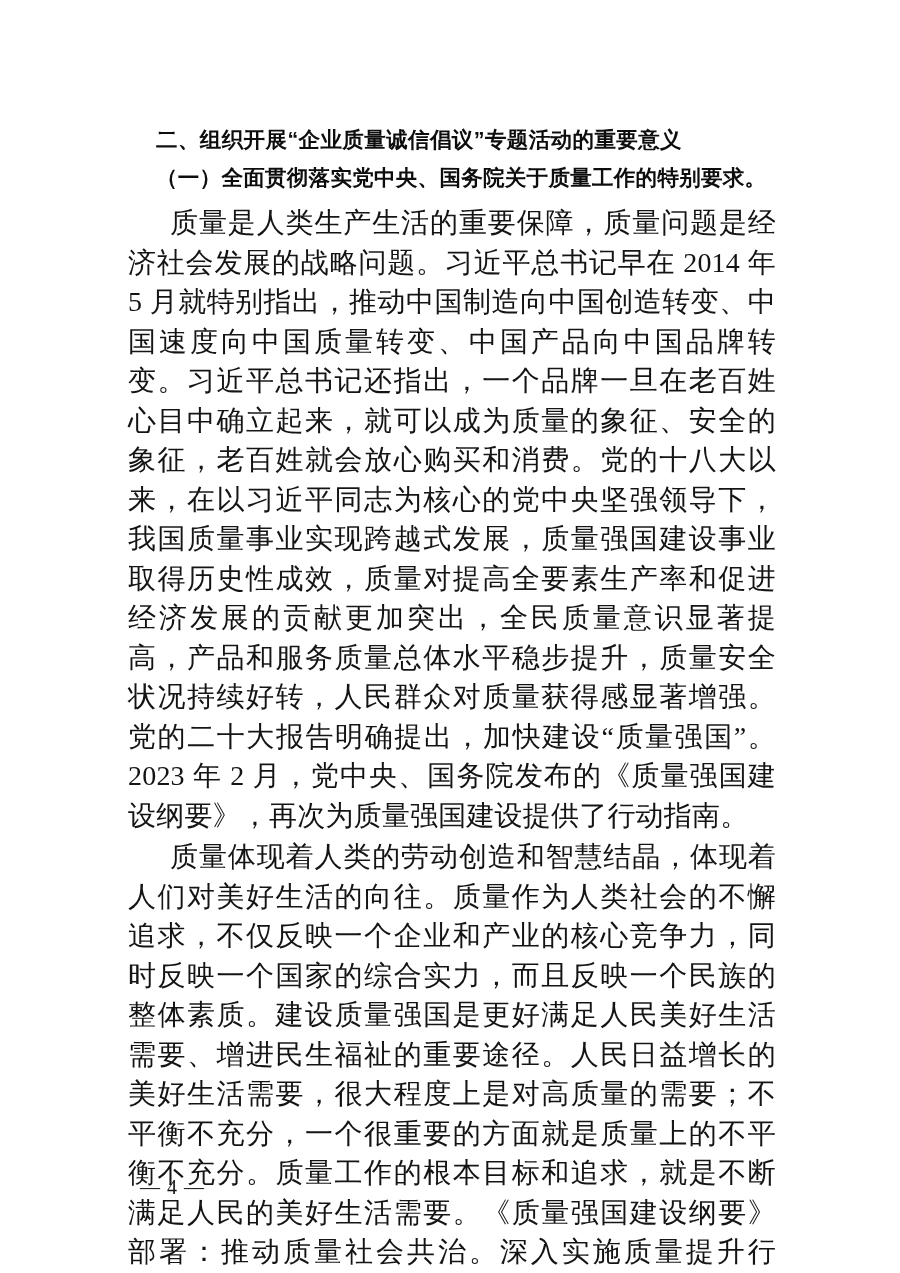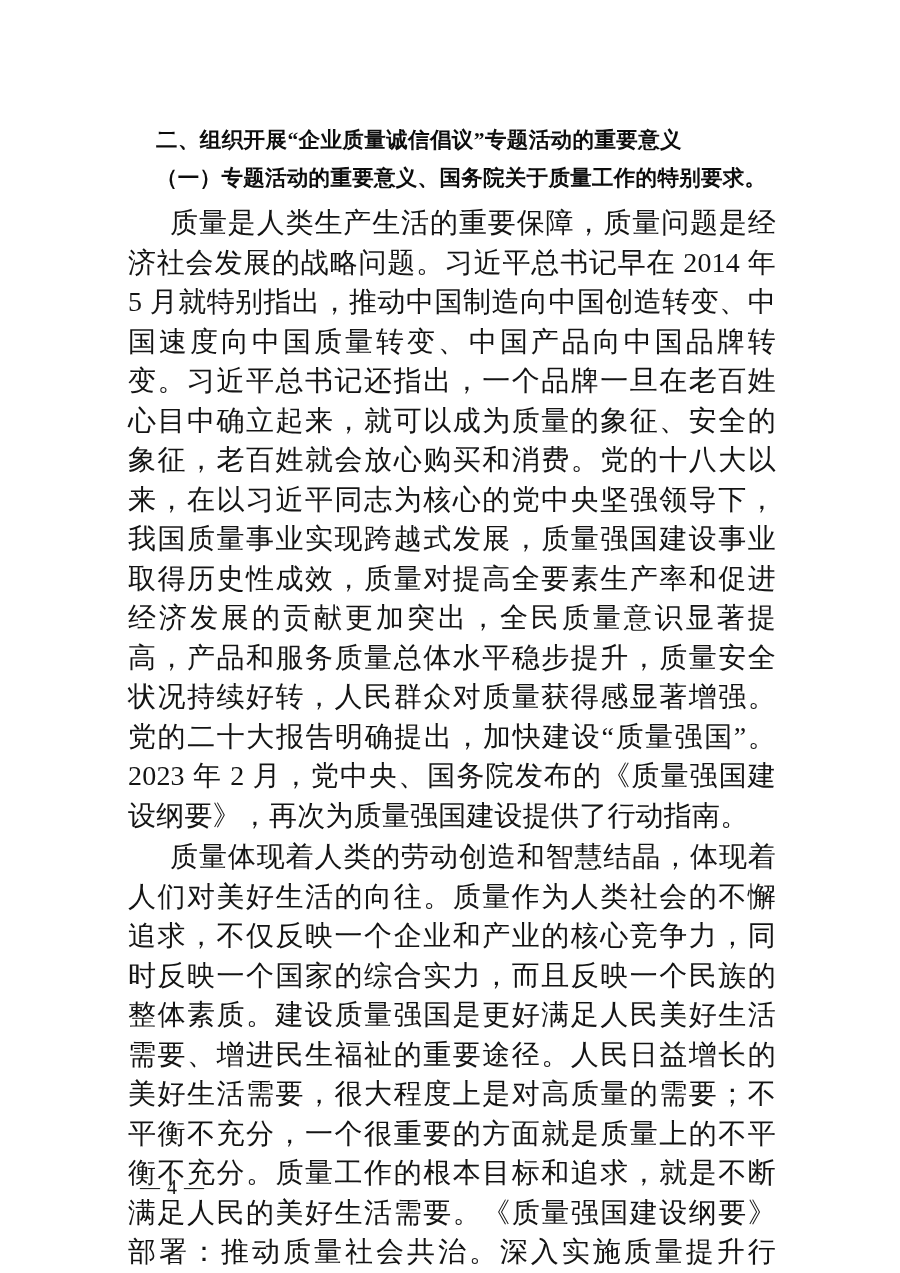--- a/index.html
+++ b/index.html
@@ -17,21 +17,21 @@
     font-family: "Liberation Serif", "DejaVu Serif", serif;
     color: #111111;
   }
   .content {
     position: absolute;
     left: 128px;
     top: 126px;
     width: 648px;
   }
   .heading-1 {
-    font-family: Liberation Serif, serif;
+    font-family: Liberation Sans, sans-serif;
     font-weight: bold;
     font-size: 21.5px;
     line-height: 1.35;
     letter-spacing: 0.4px;
     color: #0d0d0d;
     margin: 0 0 9px 0;
     text-indent: 28px;
   }
   .heading-2 {
     font-family: "Liberation Serif", "DejaVu Serif", serif;
@@ -65,18 +65,18 @@
     padding-left: 12px;
     box-sizing: border-box;
   }
 </style>
 </head>
 <body>
 
 <div class="page">
   <div class="content">
     <h2 class="heading-1">二、组织开展“企业质量诚信倡议”专题活动的重要意义</h2>
-    <h3 class="heading-2">（一）专题活动的重要意义、国务院关于质量工作的特别要求。</h3>
+    <h3 class="heading-2">（一）全面贯彻落实党中央、国务院关于质量工作的特别要求。</h3>
     <p class="para">质量是人类生产生活的重要保障，质量问题是经济社会发展的战略问题。习近平总书记早在 2014 年 5 月就特别指出，推动中国制造向中国创造转变、中国速度向中国质量转变、中国产品向中国品牌转变。习近平总书记还指出，一个品牌一旦在老百姓心目中确立起来，就可以成为质量的象征、安全的象征，老百姓就会放心购买和消费。党的十八大以来，在以习近平同志为核心的党中央坚强领导下，我国质量事业实现跨越式发展，质量强国建设事业取得历史性成效，质量对提高全要素生产率和促进经济发展的贡献更加突出，全民质量意识显著提高，产品和服务质量总体水平稳步提升，质量安全状况持续好转，人民群众对质量获得感显著增强。党的二十大报告明确提出，加快建设“质量强国”。2023 年 2 月，党中央、国务院发布的《质量强国建设纲要》，再次为质量强国建设提供了行动指南。</p>
     <p class="para">质量体现着人类的劳动创造和智慧结晶，体现着人们对美好生活的向往。质量作为人类社会的不懈追求，不仅反映一个企业和产业的核心竞争力，同时反映一个国家的综合实力，而且反映一个民族的整体素质。建设质量强国是更好满足人民美好生活需要、增进民生福祉的重要途径。人民日益增长的美好生活需要，很大程度上是对高质量的需要；不平衡不充分，一个很重要的方面就是质量上的不平衡不充分。质量工作的根本目标和追求，就是不断满足人民的美好生活需要。《质量强国建设纲要》部署：推动质量社会共治。深入实施质量提升行动；建立健全强制性与自愿性相结合的质量披露制度，鼓励企业实施质量承诺和标准自我声明公开；发挥行业协会商会、学会及消费者组织等的桥梁纽带作用，开展标准制定、品牌建设、质量管理等技术服务，推进行业质量诚信自律；引导消费者树立绿色健康安全消费理念，主动参与质量促进、社会监督等活动；发挥新闻媒体宣传引导作用，传播先进质量理念和最佳实践。</p>
   </div>
   <div class="page-number">— 4 —</div>
 </div>
 
 </body></html>

